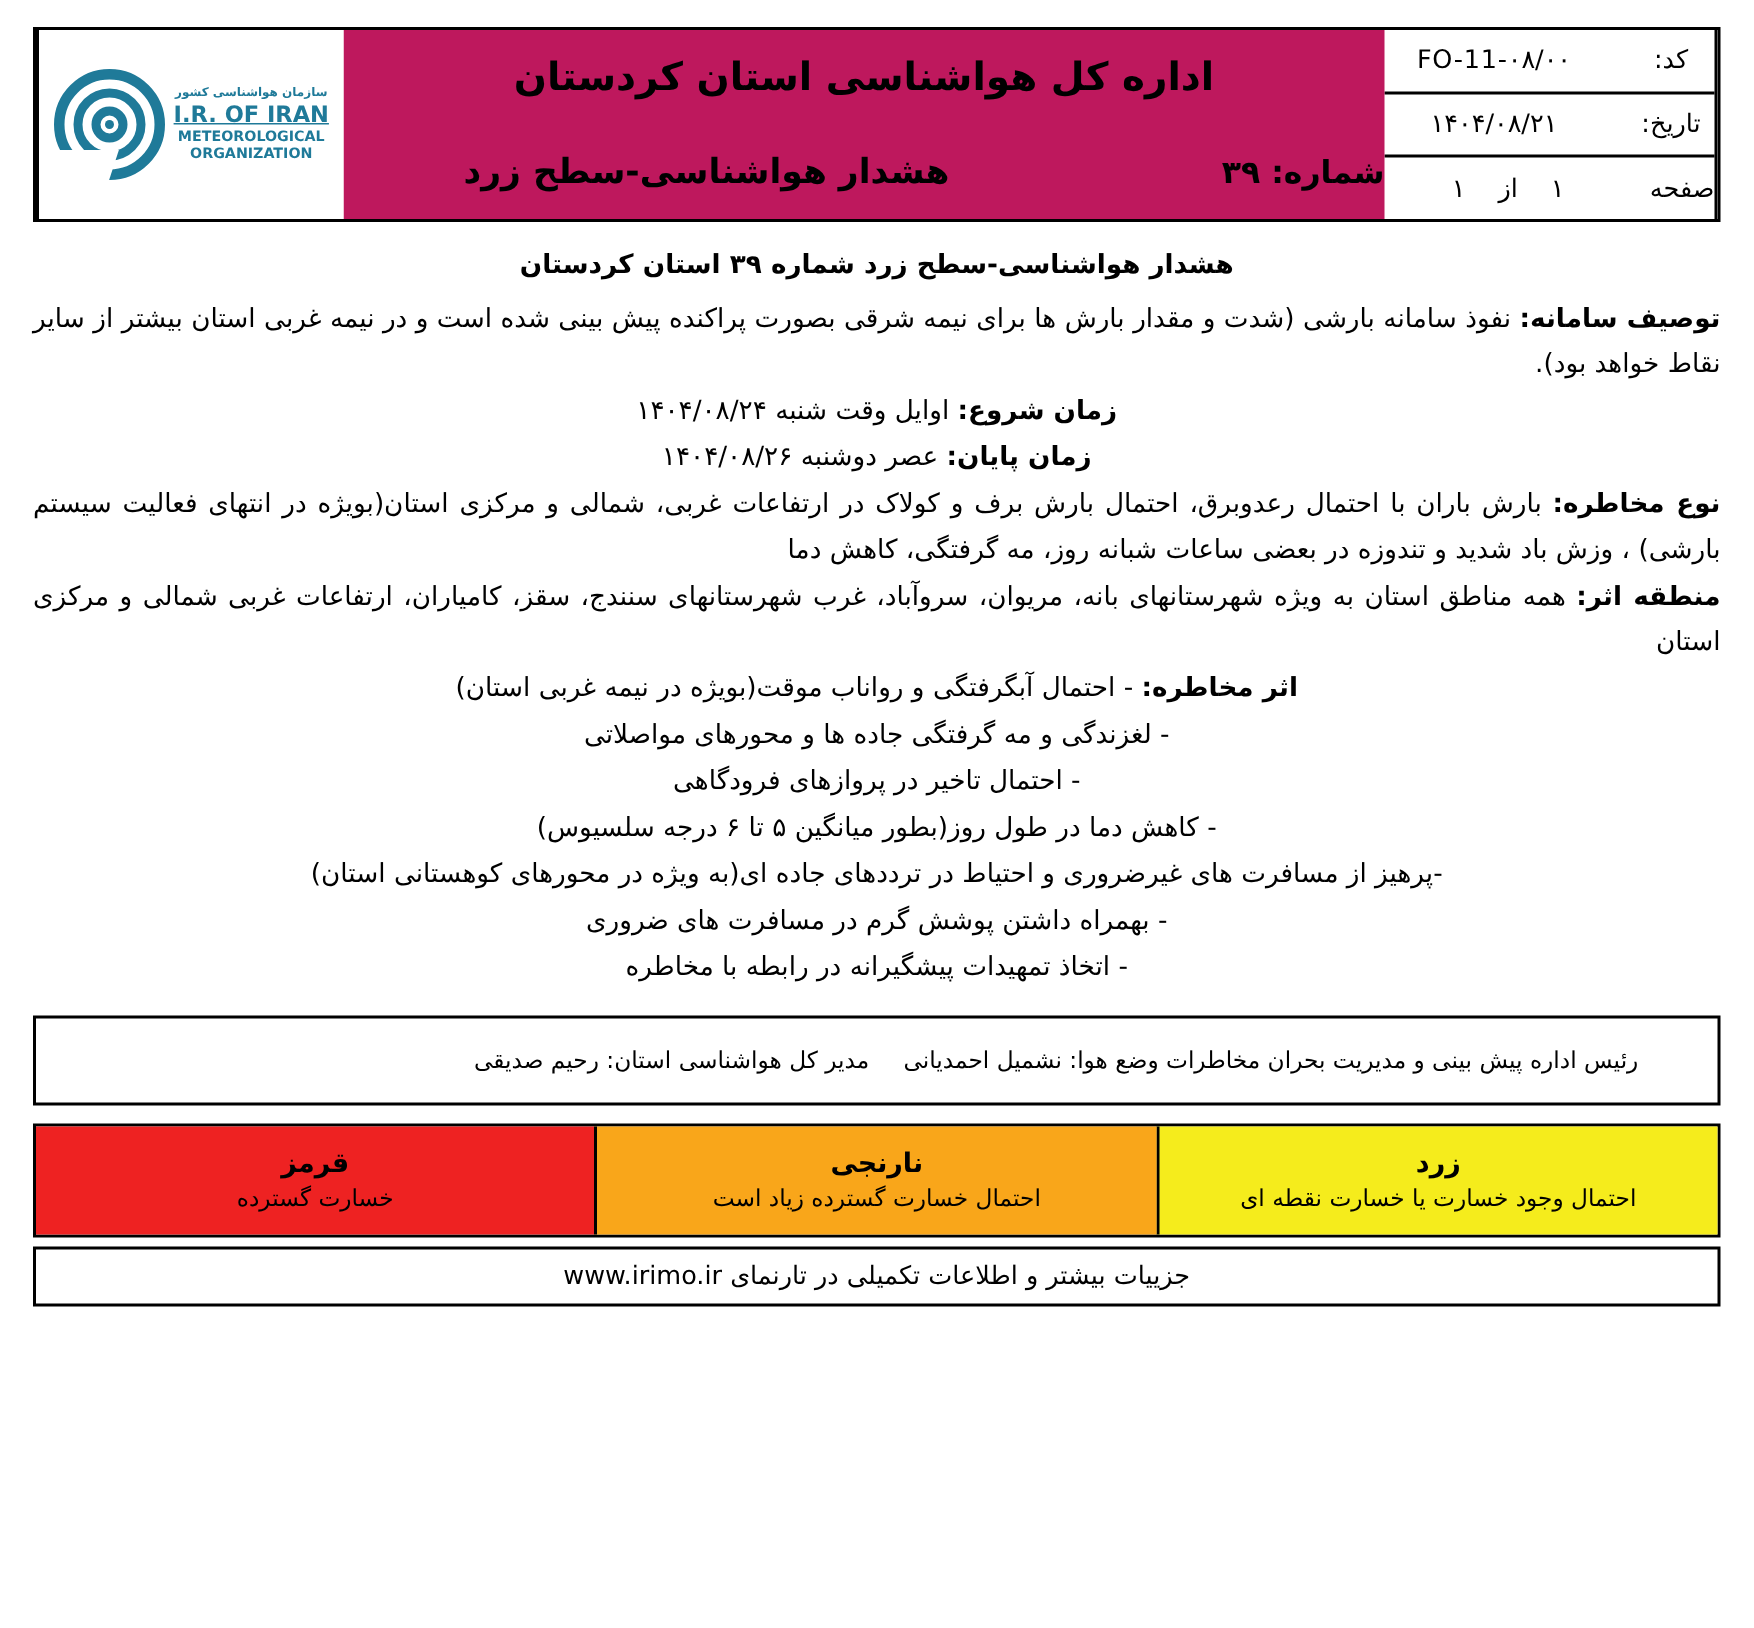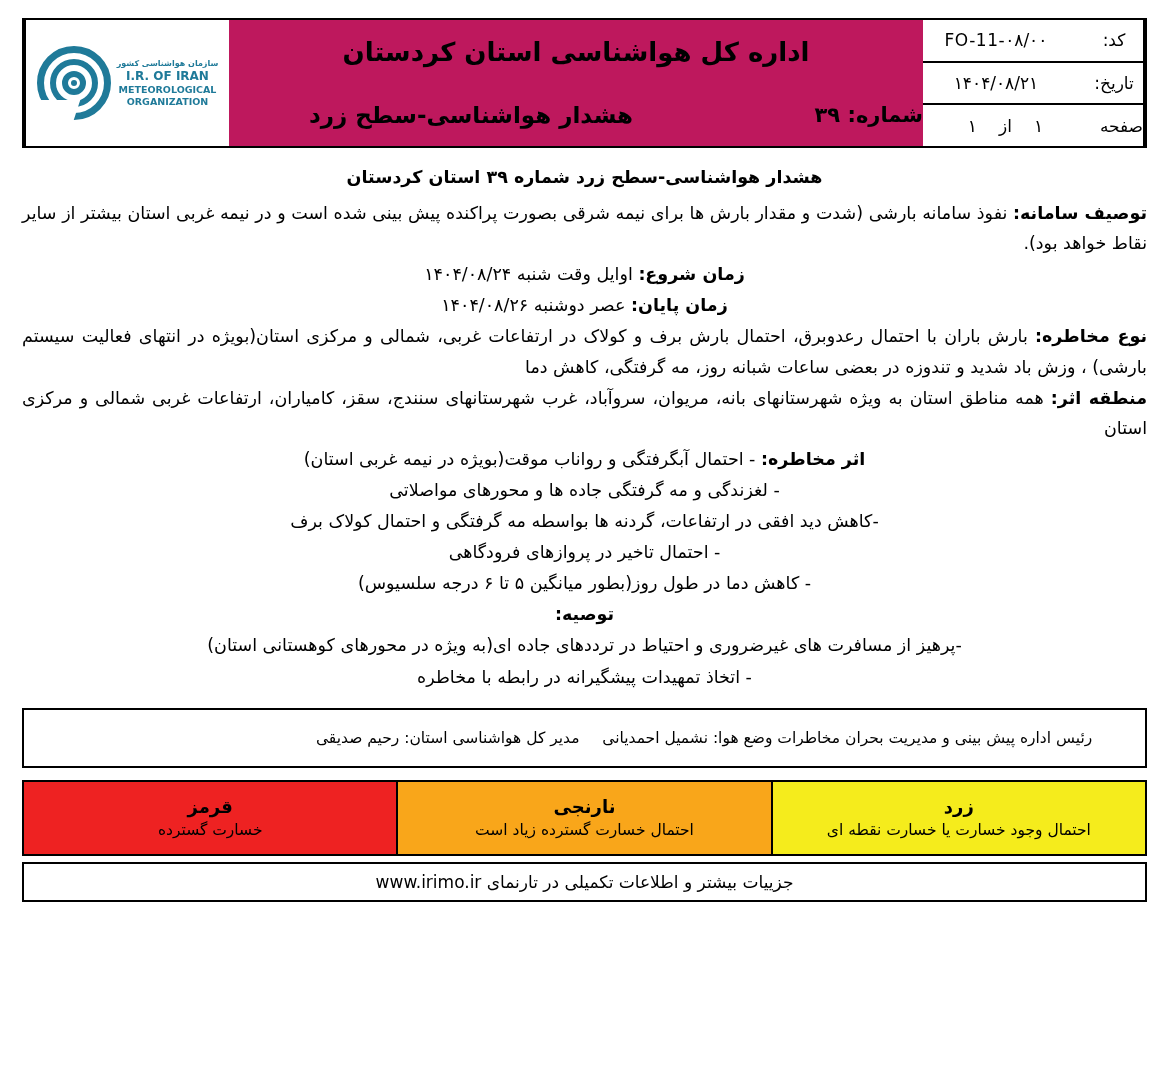--- a/index.html
+++ b/index.html
@@ -70,21 +70,21 @@
     background: #fff;
     transform: skewX(-18deg);
   }
   .logo-text {
     text-align: center;
     line-height: 1.25;
     color: #1f7a99;
     font-weight: bold;
   }
   .logo-text .fa { font-size: 8px; letter-spacing: 0; }
-  .logo-text .en1 { font-size: 12px; }
+  .logo-text .en1 { font-size: 15px; text-decoration: underline; }
   .logo-text .en2 { font-size: 9.5px; }
   .logo-text .en3 { font-size: 9.5px; }
 
   .header-center {
     flex: 1;
     background: #be185d;
     display: flex;
     flex-direction: column;
     box-sizing: border-box;
   }
@@ -323,33 +323,32 @@
     </p>
 
     <p class="para rtl-center">
       <b>اثر مخاطره:</b>
       <span>- احتمال آبگرفتگی و رواناب موقت(بویژه در نیمه غربی استان)</span>
     </p>
     <p class="para rtl-center">
       <span>- لغزندگی و مه گرفتگی جاده ها و محورهای مواصلاتی</span>
     </p>
     <p class="para rtl-center">
-      <span>-کاهش دید افقی در ارتفاعات، گردنه ها بواسطه مه گرفتگی و احتمال کولاک برف</span>
-    </p>
-    <p class="para rtl-center">
       <span>- احتمال تاخیر در پروازهای فرودگاهی</span>
     </p>
     <p class="para rtl-center">
       <span>- کاهش دما در طول روز(بطور میانگین ۵ تا ۶ درجه سلسیوس)</span>
     </p>
 
-    <p class="para recommend-title">توصیه:</p>
 
     <p class="para rtl-center">
       <span>-پرهیز از مسافرت های غیرضروری و احتیاط در ترددهای جاده ای(به ویژه در محورهای کوهستانی استان)</span>
+    </p>
+    <p class="para rtl-center">
+      <span>- بهمراه داشتن پوشش گرم در مسافرت های ضروری</span>
     </p>
     <p class="para rtl-center">
       <span>- اتخاذ تمهیدات پیشگیرانه در رابطه با مخاطره</span>
     </p>
   </div>
 
   <div class="sign-box">
     <div class="sign-right">رئیس اداره پیش بینی و مدیریت بحران مخاطرات وضع هوا:   نشمیل  احمدیانی</div>
     <div class="sign-left">مدیر کل هواشناسی استان:   رحیم صدیقی</div>
   </div>

